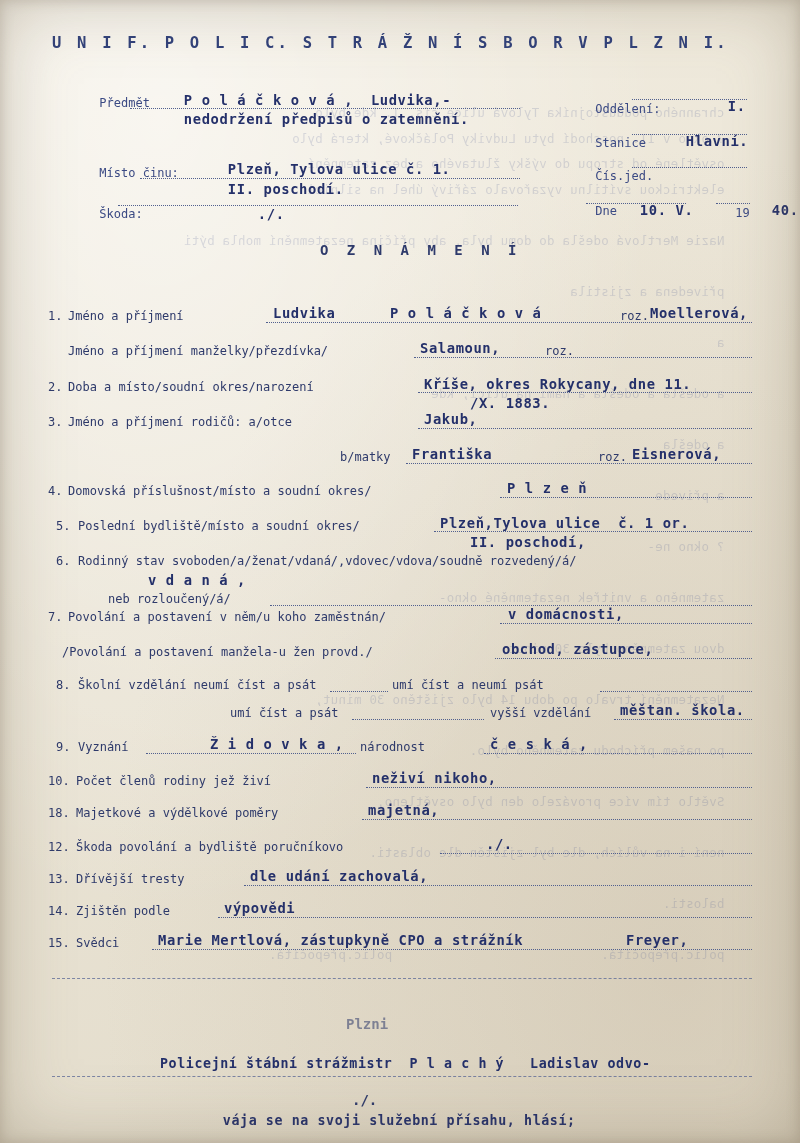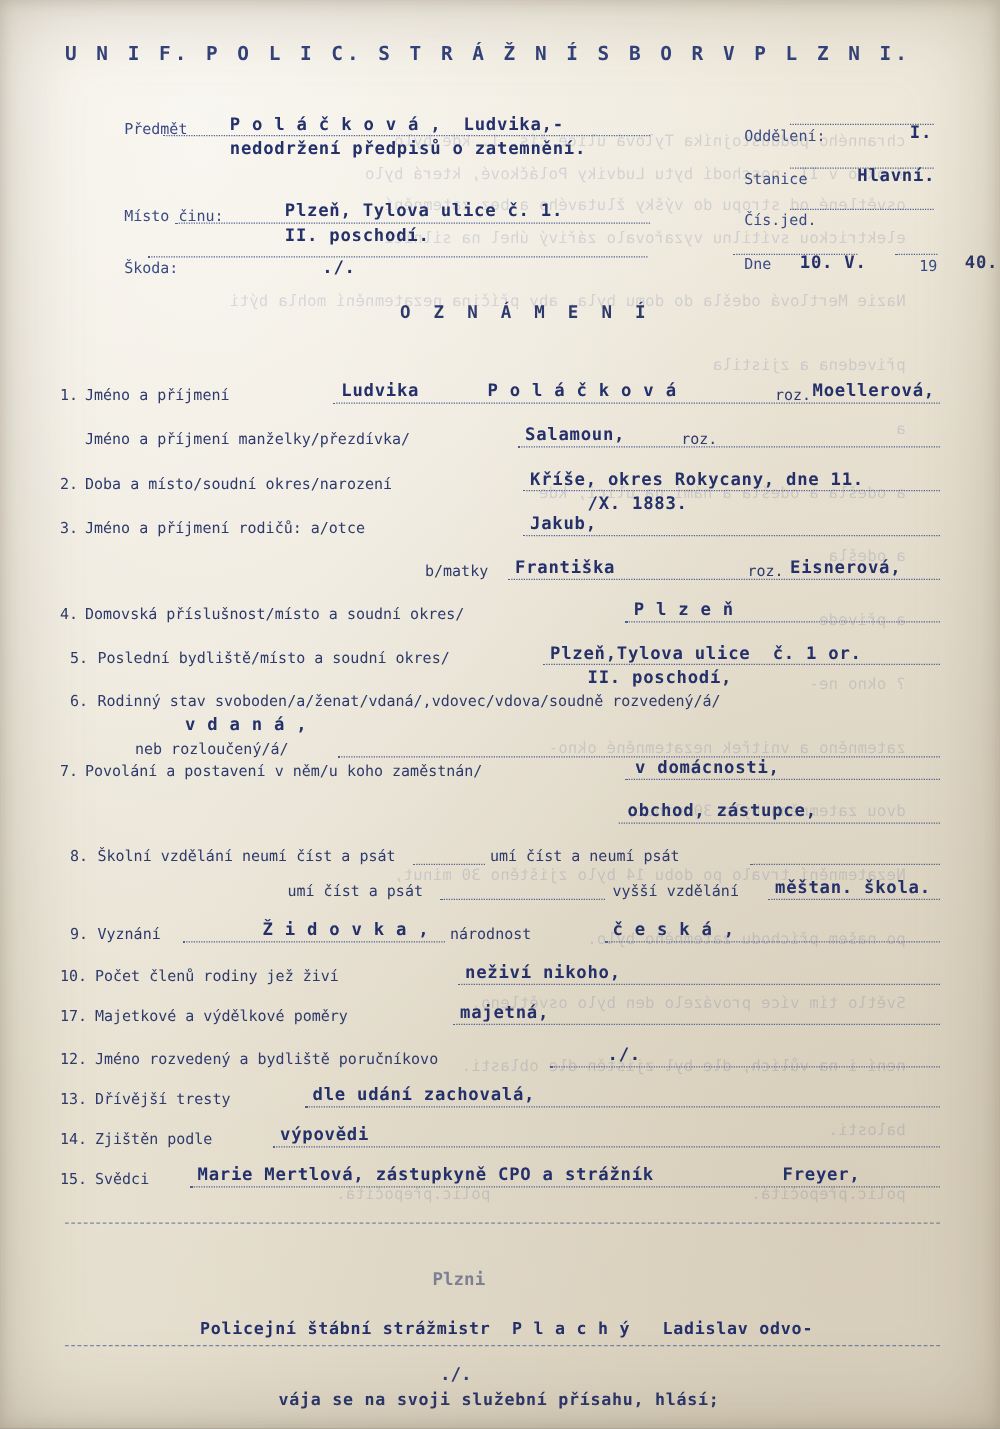--- a/index.html
+++ b/index.html
@@ -259,20 +259,21 @@
     <div class="row f13" style="left:78px; top:554px;">Rodinný stav svoboden/a/ženat/vdaná/,vdovec/vdova/soudně rozvedený/á/</div>
     <div class="row f14 sp" style="left:148px; top:572px;"><span class="val">v d a n á ,</span></div>
     <div class="row f13" style="left:108px; top:592px;">neb rozloučený/á/</div>
     <div class="dotline" style="position:absolute; left:270px; top:605px; width:482px;"></div>
 
     <div class="row f13" style="left:48px; top:610px;">7.</div>
     <div class="row f13" style="left:68px; top:610px;">Povolání a postavení v něm/u koho zaměstnán/</div>
     <div class="row f14" style="left:508px; top:606px;"><span class="val">v domácnosti,</span></div>
     <div class="dotline" style="position:absolute; left:500px; top:623px; width:252px;"></div>
 
+    <div class="row f13" style="left:62px; top:645px;">/Povolání a postavení manžela-u žen provd./</div>
     <div class="row f14" style="left:502px; top:641px;"><span class="val">obchod, zástupce,</span></div>
     <div class="dotline" style="position:absolute; left:495px; top:658px; width:257px;"></div>
 
     <div class="row f13" style="left:56px; top:678px;">8.</div>
     <div class="row f13" style="left:78px; top:678px;">Školní vzdělání neumí číst a psát</div>
     <div class="row f13" style="left:392px; top:678px;">umí číst a neumí psát</div>
     <div class="dotline" style="position:absolute; left:330px; top:691px; width:58px;"></div>
     <div class="dotline" style="position:absolute; left:600px; top:691px; width:152px;"></div>
 
     <div class="row f13" style="left:230px; top:706px;">umí číst a psát</div>
@@ -287,27 +288,27 @@
     <div class="row f13" style="left:360px; top:740px;">národnost</div>
     <div class="row f14 sp" style="left:490px; top:736px;"><span class="val">č e s k á ,</span></div>
     <div class="dotline" style="position:absolute; left:146px; top:753px; width:210px;"></div>
     <div class="dotline" style="position:absolute; left:484px; top:753px; width:268px;"></div>
 
     <div class="row f13" style="left:48px; top:774px;">10.</div>
     <div class="row f13" style="left:76px; top:774px;">Počet členů rodiny jež živí</div>
     <div class="row f14" style="left:372px; top:770px;"><span class="val">neživí nikoho,</span></div>
     <div class="dotline" style="position:absolute; left:366px; top:787px; width:386px;"></div>
 
-    <div class="row f13" style="left:48px; top:806px;">17.</div>
+    <div class="row f13" style="left:48px; top:806px;">18.</div>
     <div class="row f13" style="left:76px; top:806px;">Majetkové a výdělkové poměry</div>
     <div class="row f14" style="left:368px; top:802px;"><span class="val">majetná,</span></div>
     <div class="dotline" style="position:absolute; left:362px; top:819px; width:390px;"></div>
 
     <div class="row f13" style="left:48px; top:840px;">12.</div>
-    <div class="row f13" style="left:76px; top:840px;">Jméno rozvedený a bydliště poručníkovo</div>
+    <div class="row f13" style="left:76px; top:840px;">Škoda povolání a bydliště poručníkovo</div>
     <div class="row f14" style="left:486px; top:836px;"><span class="val">./.</span></div>
     <div class="dotline" style="position:absolute; left:440px; top:853px; width:312px;"></div>
 
     <div class="row f13" style="left:48px; top:872px;">13.</div>
     <div class="row f13" style="left:76px; top:872px;">Dřívější tresty</div>
     <div class="row f14" style="left:250px; top:868px;"><span class="val">dle udání zachovalá,</span></div>
     <div class="dotline" style="position:absolute; left:244px; top:885px; width:508px;"></div>
 
     <div class="row f13" style="left:48px; top:904px;">14.</div>
     <div class="row f13" style="left:76px; top:904px;">Zjištěn podle</div>

